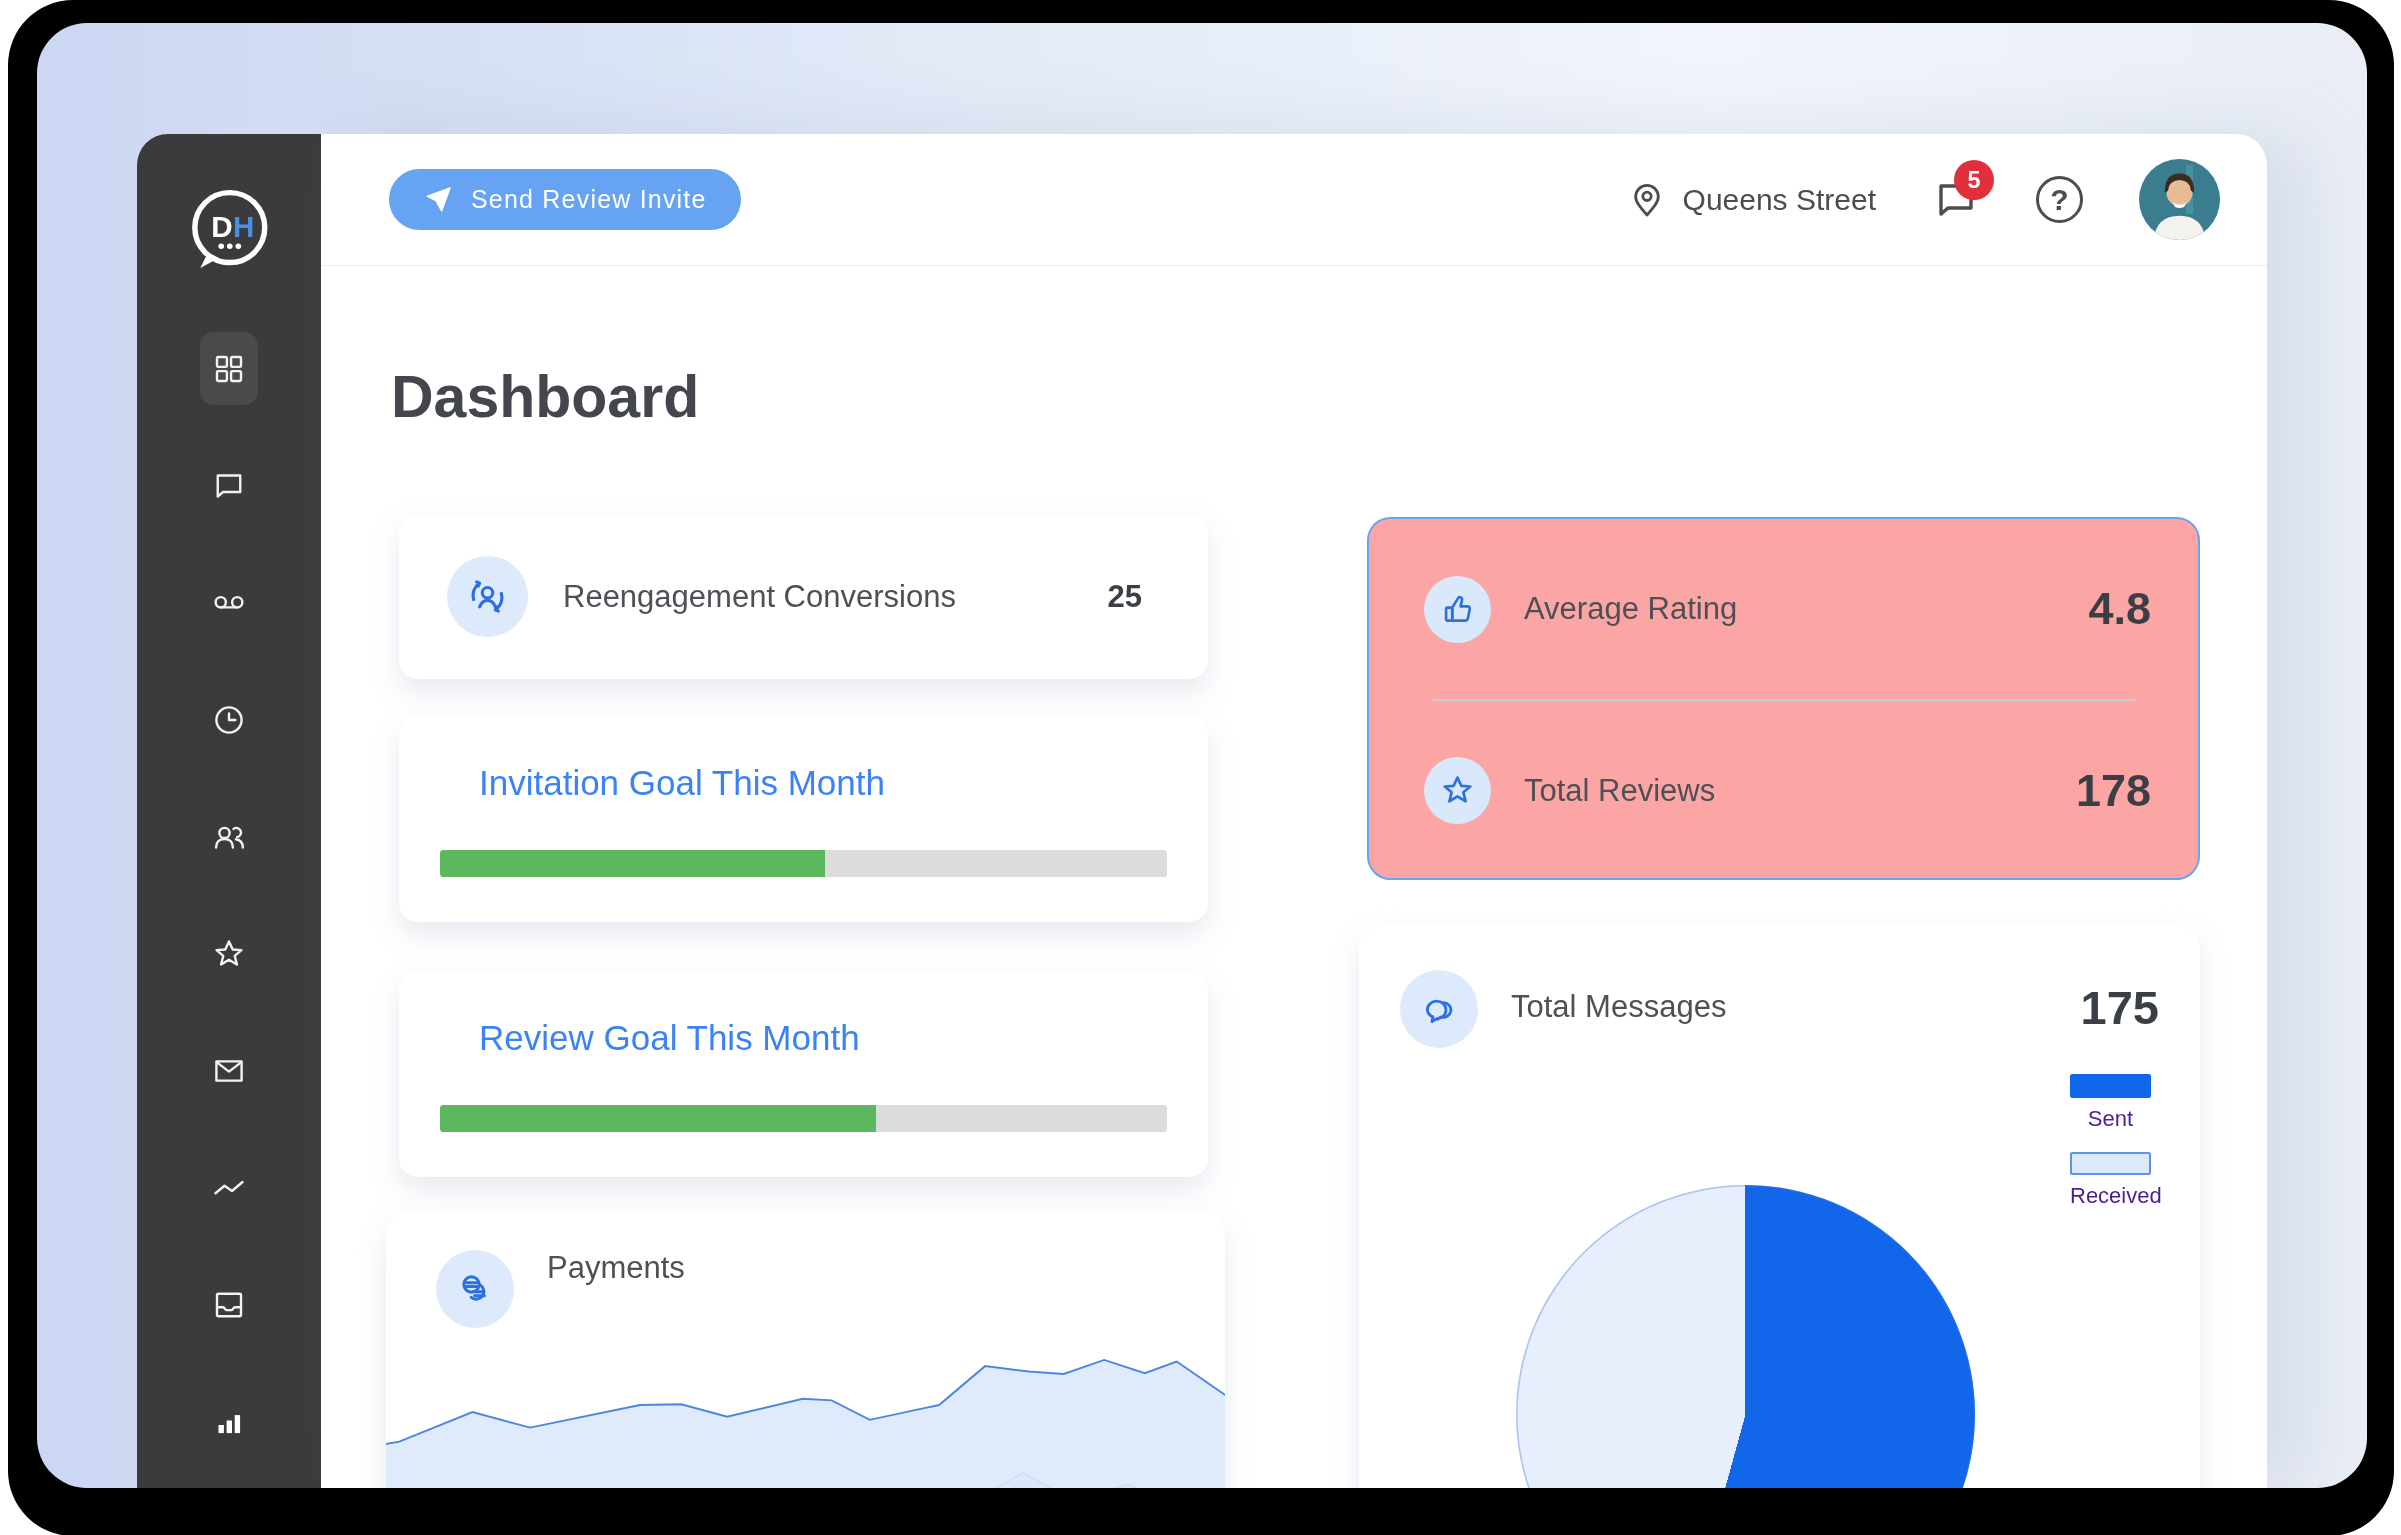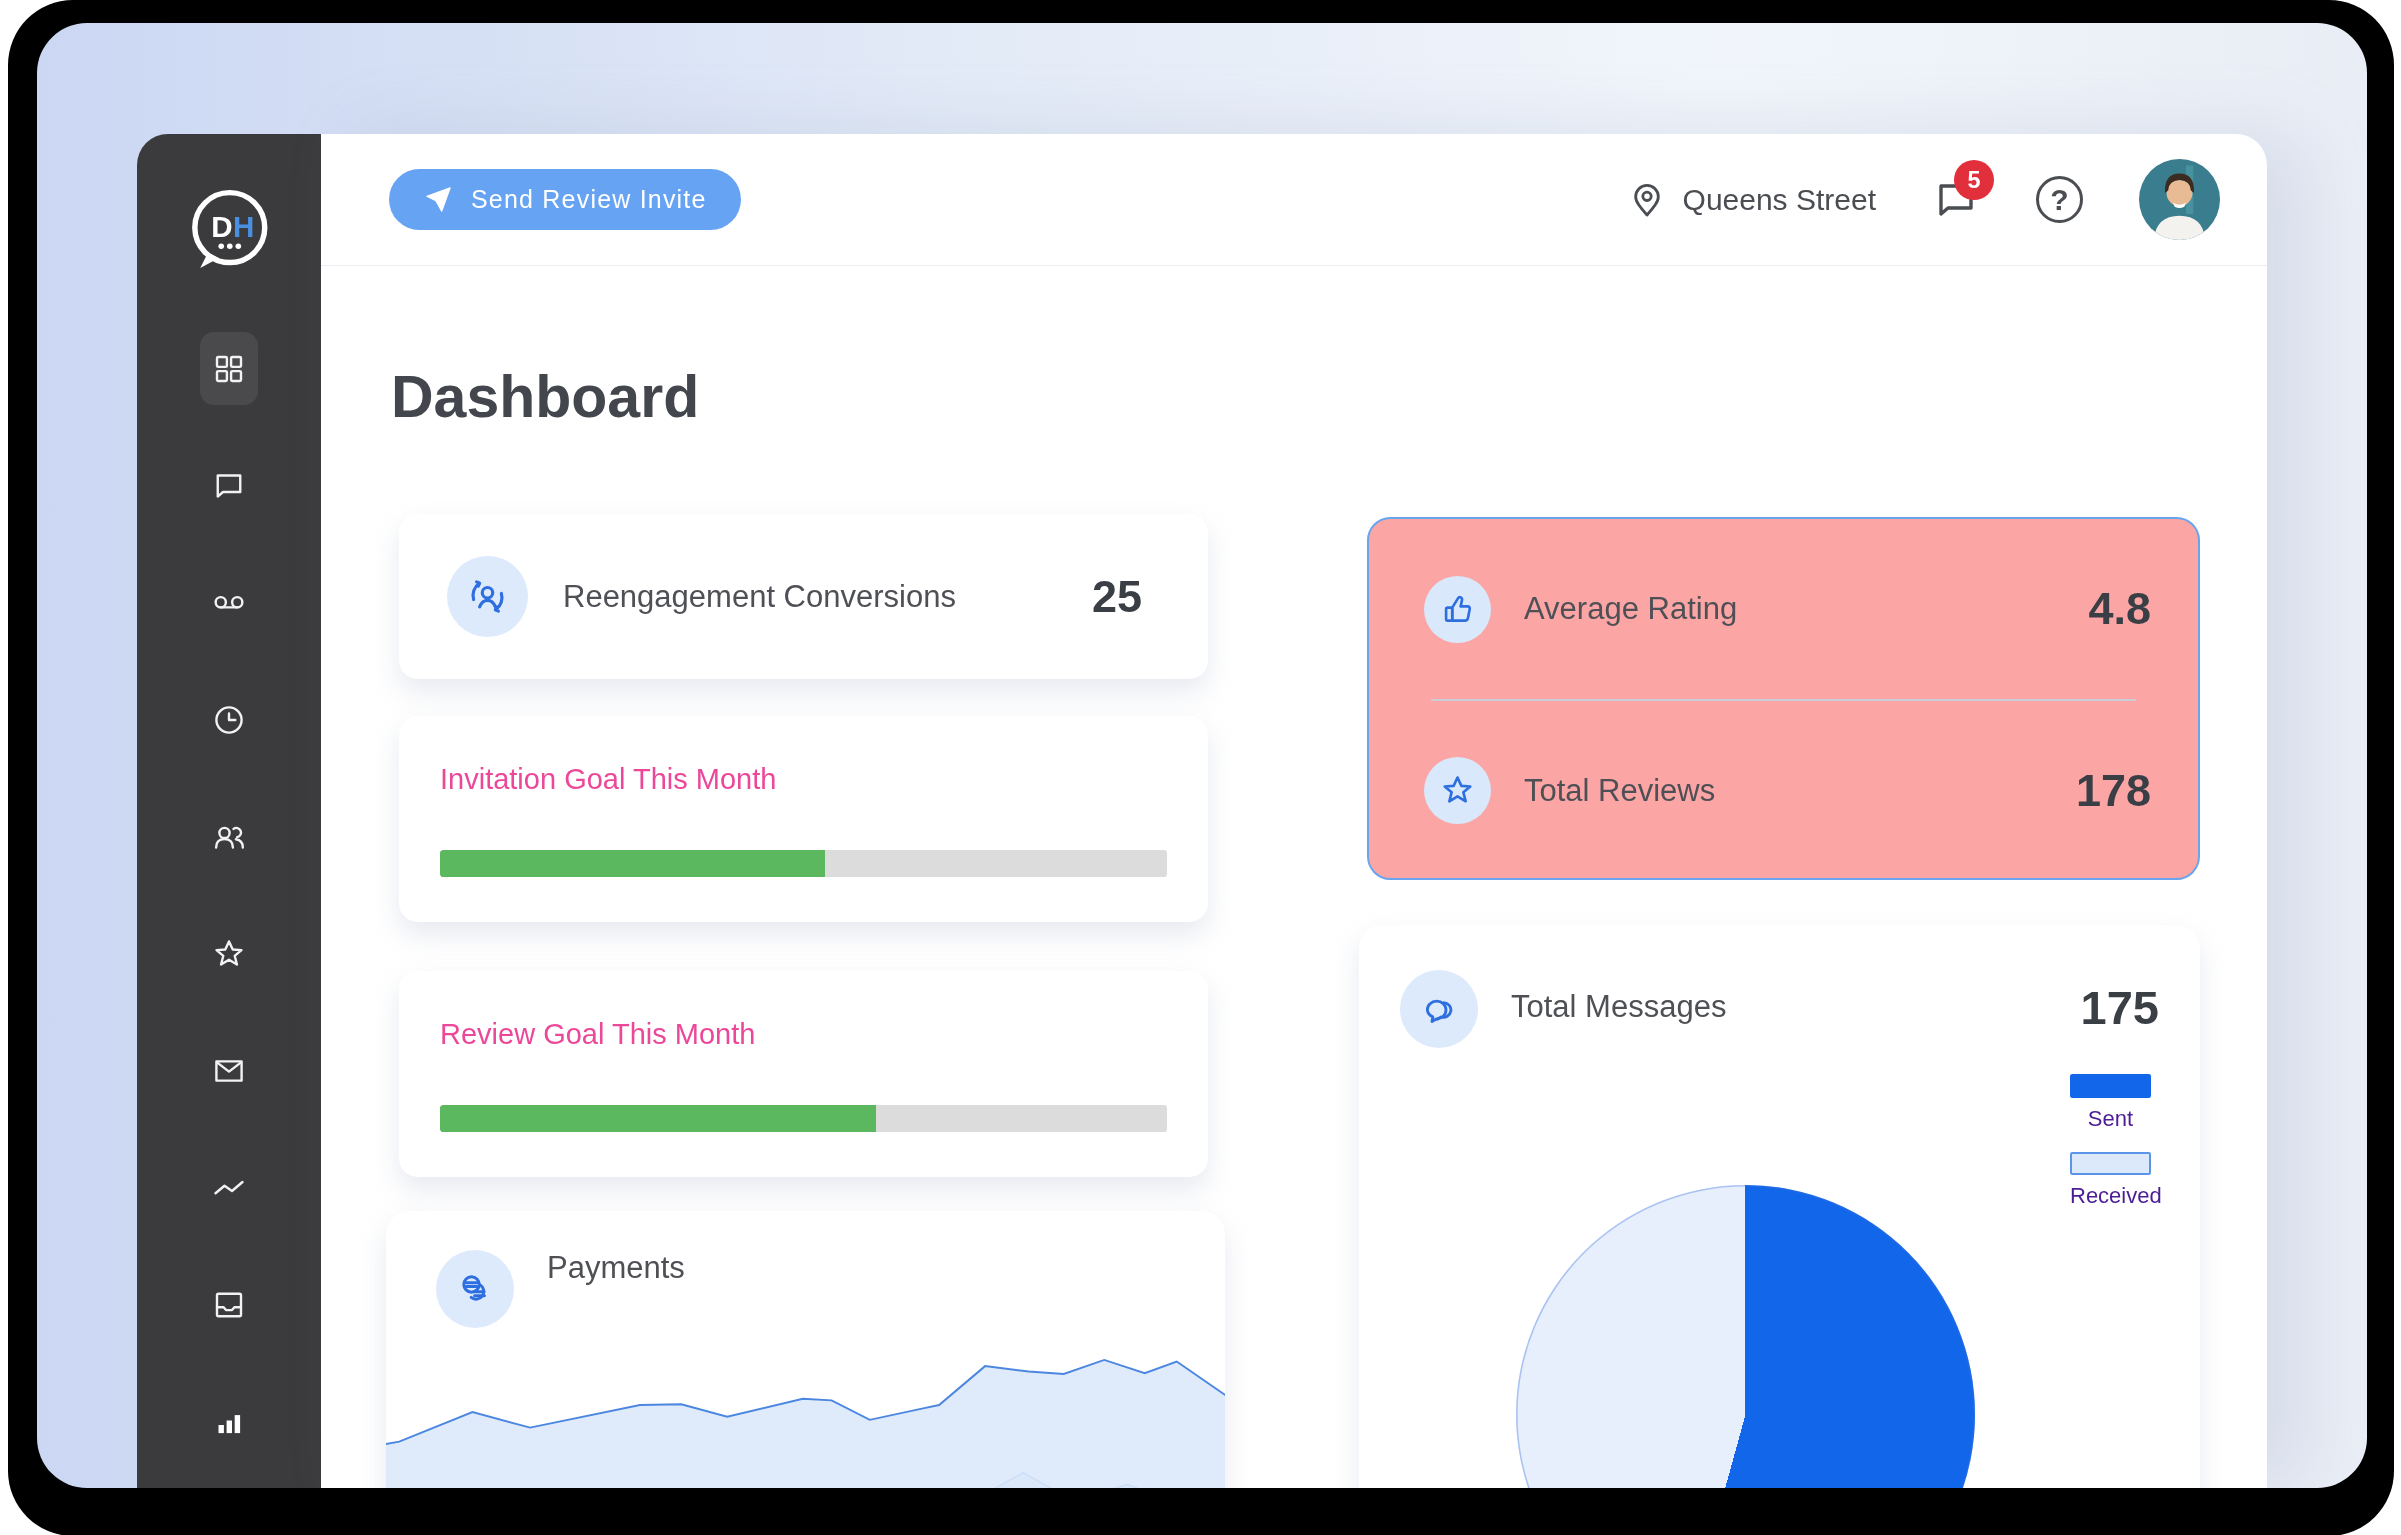--- a/index.html
+++ b/index.html
@@ -53,25 +53,25 @@
   .card { position:absolute; background:#fff; border-radius:18.7px;
     box-shadow:0 12.5px 26.5px rgba(175,185,205,0.30); }
   .icon-bubble { border-radius:50%; background:#ddeafc;
     display:flex; align-items:center; justify-content:center; flex:none; }
   .stat-label { font-size:31px; color:#4e5056; }
   .stat-value { font-weight:bold; color:#3a3e45; }
 
   .card-reengage { left:78px; top:213px; width:809px; height:165px;
     display:flex; align-items:center; padding:0 66px 0 48px; gap:35px; }
   .card-reengage .icon-bubble { width:81px; height:81px; }
-  .card-reengage .stat-value { margin-left:auto; font-size:45px;text-align:center; }
+  .card-reengage .stat-value { margin-left:auto; font-size:31px;text-align:center; }
 
   .card-goal { width:809px; height:206px; left:78px; padding:47px 41px 0 41px; }
   .goal-invite { top:415px; } .goal-review { top:670px; }
-  .goal-title { font-size:29px; color:#ec4899; }
+  .goal-title { font-size:35px; color:#3b82f6;margin-left:39px; }
   .track { position:absolute; left:41px; right:41px; top:134px; height:26.5px;
     background:#dcdcdc; border-radius:3.1px; overflow:hidden; }
   .fill { height:100%; background:#5cb85f; border-radius:3.1px 0 0 3.1px; }
 
   .card-payments { left:65px; top:910px; width:839px; height:514px; overflow:hidden;
     border-radius:23.4px; }
   .pay-head { display:flex; gap:33px; padding:39px 0 0 50px; }
   .pay-head .icon-bubble { width:78px; height:78px; }
   .pay-chart { position:absolute; left:0; top:117px; width:839px; height:358px; }
 

